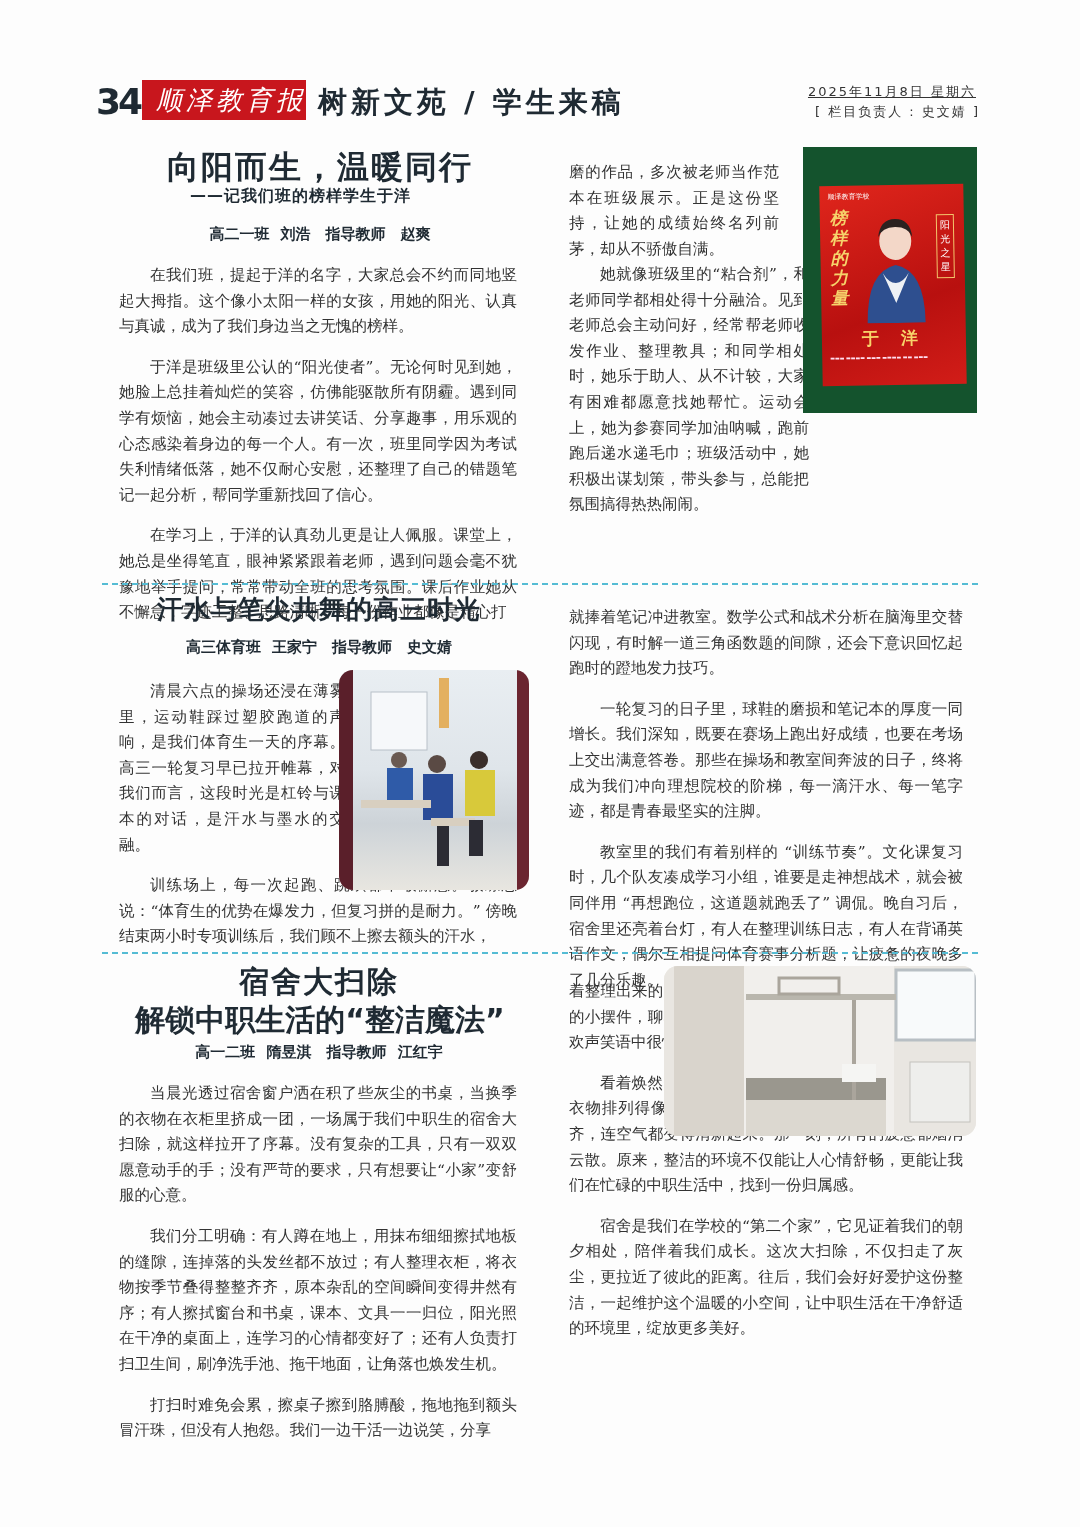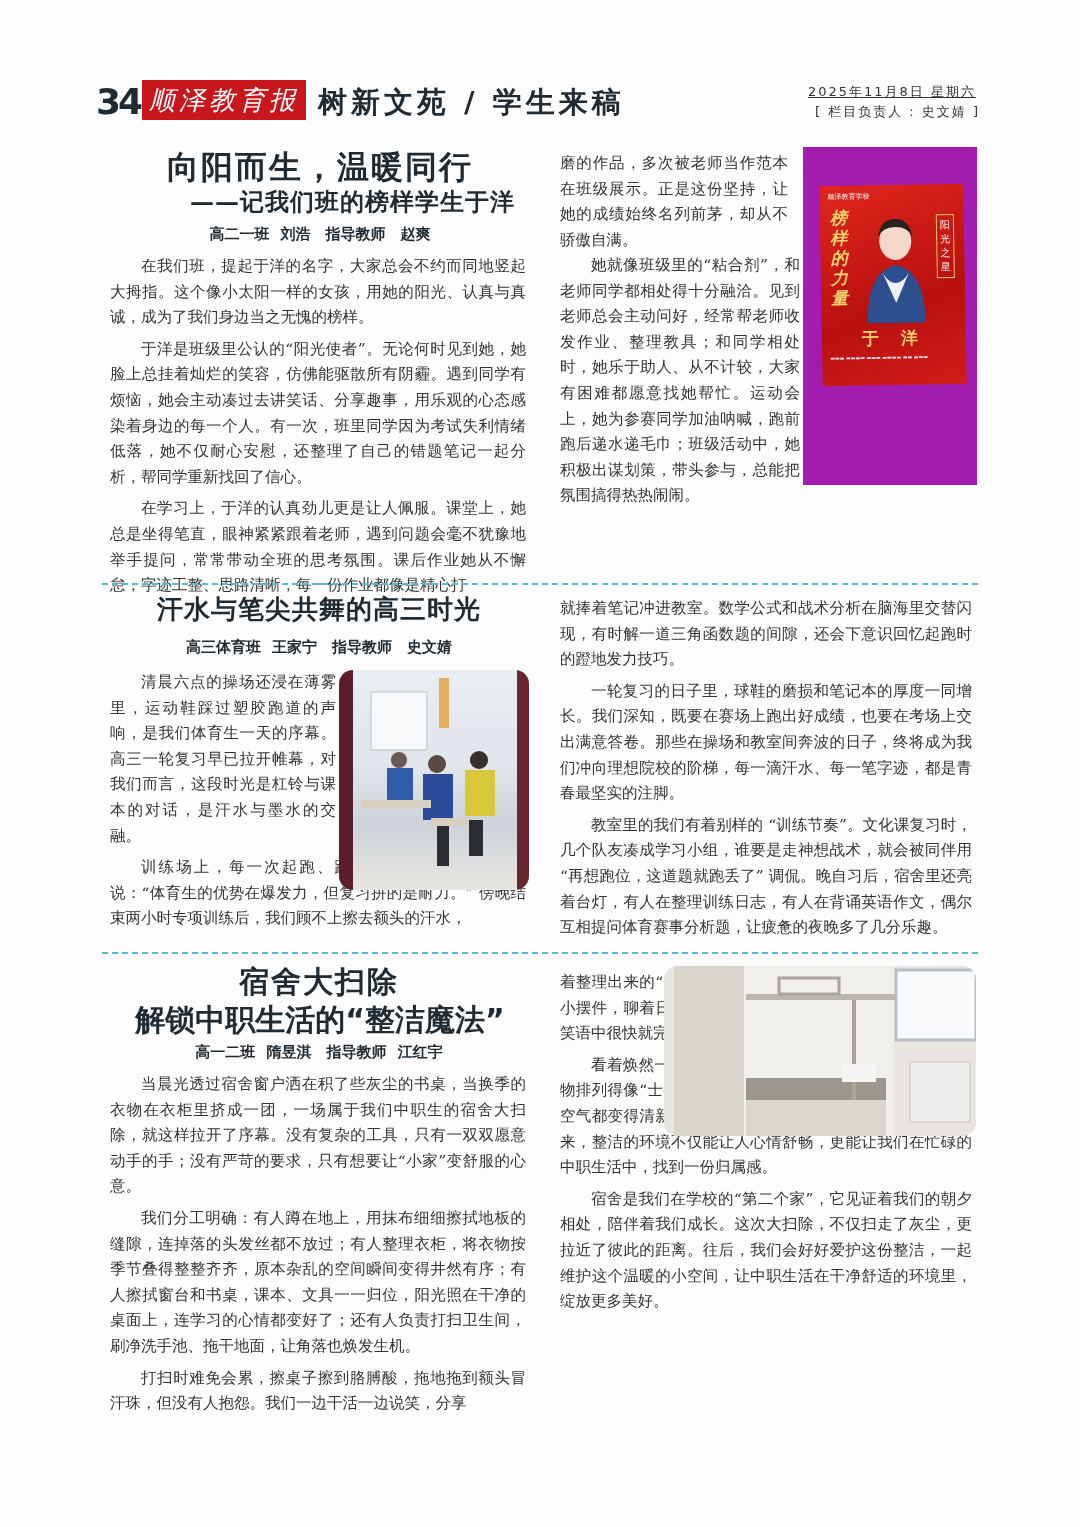--- a/index.html
+++ b/index.html
@@ -1,30 +1,30 @@
 <!DOCTYPE html>
 <html><head>
 <meta charset="utf-8">
 <style>
   html,body{margin:0;padding:0;background:#fdfdfd;}
   body{width:1080px;height:1527px;position:relative;overflow:hidden;font-family:"DejaVu Serif","Liberation Serif",serif;color:#2a2a2a;}
   .page-num{position:absolute;left:96px;top:82px;font-family:"DejaVu Sans","Liberation Sans",sans-serif;font-weight:bold;font-size:36px;letter-spacing:-3px;color:#1f2a33;line-height:40px;}
-  .masthead{position:absolute;left:142px;top:80px;width:164px;height:40px;background:#c8161d;color:#fff;font-family:"DejaVu Serif",serif;font-size:26px;line-height:40px;text-align:center;letter-spacing:4px;font-style:italic;}
+  .masthead{position:absolute;left:142px;top:80px;width:164px;height:40px;background:#c8161d;color:#fff;font-family:"DejaVu Serif",serif;font-size:26px;line-height:40px;text-align:right;letter-spacing:4px;font-style:italic;}
   .column-title{position:absolute;left:318px;top:82px;font-family:"DejaVu Sans","Liberation Sans",sans-serif;font-weight:bold;font-size:29px;letter-spacing:4px;color:#1f2a33;line-height:40px;text-align:center;}
   .date{position:absolute;right:104px;top:83px;font-family:"DejaVu Sans",sans-serif;font-size:13px;letter-spacing:2px;color:#333;text-align:right;text-decoration:underline;}
   .editor{position:absolute;right:100px;top:103px;font-family:"DejaVu Sans",sans-serif;font-size:13px;letter-spacing:2px;color:#333;}
   .headline{position:absolute;font-family:"DejaVu Sans","Liberation Sans",sans-serif;font-weight:bold;color:#1f2a33;text-align:center;}
   .subhead{position:absolute;font-family:"DejaVu Serif",serif;font-weight:bold;color:#1f2a33;}
   .byline{position:absolute;font-family:"DejaVu Sans",sans-serif;font-weight:bold;font-size:15px;color:#1f2a33;text-align:center;word-spacing:6px;}
   .body-text{position:absolute;font-size:15.5px;line-height:25.6px;color:#333;text-align:justify;}
-  .body-text p{margin:6px;text-indent:2em;}
+  .body-text p{margin:15px;text-indent:2em;}
   .body-text p.cont{text-indent:0;}
   .divider{position:absolute;left:102px;width:876px;height:0;border-top:2.5px dashed #55bcd4;}
   .photo{position:absolute;border-radius:14px;overflow:hidden;}
-  .poster-frame{position:absolute;left:803px;top:147px;width:174px;height:338px;background:#a21caf;}
+  .poster-frame{position:absolute;left:803px;top:147px;width:174px;height:266px;background:#14532d;}
   .poster{position:absolute;left:18px;top:38px;width:144px;height:200px;background:linear-gradient(160deg,#e0261c,#b8100f 60%,#d21d18);transform:rotate(-1deg);}
   .poster-logo{position:absolute;left:8px;top:6px;font-size:7px;color:#fff;font-family:"DejaVu Sans",sans-serif;}
   .poster-title{position:absolute;left:10px;top:22px;width:20px;font-family:"DejaVu Sans",sans-serif;font-weight:bold;font-style:italic;font-size:17px;line-height:20px;color:#f6d36b;}
   .poster-side{position:absolute;right:10px;top:30px;width:14px;font-size:10px;line-height:14px;color:#fff;border:1px solid #f3c56b;padding:3px 1px;text-align:center;font-family:"DejaVu Sans",sans-serif;}
   .poster-face{position:absolute;left:44px;top:28px;width:62px;height:110px;}
   .poster-name{position:absolute;left:0;width:100%;top:142px;text-align:center;font-family:"DejaVu Sans",sans-serif;font-weight:bold;font-size:17px;color:#f8d36a;letter-spacing:8px;}
   .poster-caption{position:absolute;left:8px;right:8px;top:168px;font-size:5px;line-height:8px;color:#fde;font-family:"DejaVu Sans",sans-serif;}
 </style>
 </head>
 <body>
@@ -32,21 +32,21 @@
 <div>
   <div class="page-num">34</div>
   <div class="masthead">顺泽教育报</div>
   <div class="column-title">树新文苑 / 学生来稿</div>
   <div class="date">2025年11月8日  星期六</div>
   <div class="editor">[ 栏目负责人 : 史文婧 ]</div>
 </div>
 
 <div>
   <div class="headline" style="left:110px;top:146px;width:420px;font-size:32px;letter-spacing:2px;">向阳而生，温暖同行</div>
-  <div class="subhead" style="left:190px;top:186px;font-size:24px;letter-spacing:1px;">——记我们班的榜样学生于洋</div>
+  <div class="subhead" style="left:190px;top:186px;font-size:16px;letter-spacing:1px;">——记我们班的榜样学生于洋</div>
   <div class="byline" style="left:110px;top:225px;width:420px;">高二一班 刘浩　指导教师　赵爽</div>
 
   <div class="body-text" style="left:104px;top:248px;width:428px;">
     <p>在我们班，提起于洋的名字，大家总会不约而同地竖起大拇指。这个像小太阳一样的女孩，用她的阳光、认真与真诚，成为了我们身边当之无愧的榜样。</p>
     <p>于洋是班级里公认的“阳光使者”。无论何时见到她，她脸上总挂着灿烂的笑容，仿佛能驱散所有阴霾。遇到同学有烦恼，她会主动凑过去讲笑话、分享趣事，用乐观的心态感染着身边的每一个人。有一次，班里同学因为考试失利情绪低落，她不仅耐心安慰，还整理了自己的错题笔记一起分析，帮同学重新找回了信心。</p>
     <p>在学习上，于洋的认真劲儿更是让人佩服。课堂上，她总是坐得笔直，眼神紧紧跟着老师，遇到问题会毫不犹豫地举手提问，常常带动全班的思考氛围。课后作业她从不懈怠，字迹工整、思路清晰，每一份作业都像是精心打</p>
   </div>
 
   <div class="body-text" style="left:554px;top:145px;width:240px;">
     <p class="cont">磨的作品，多次被老师当作范本在班级展示。正是这份坚持，让她的成绩始终名列前茅，却从不骄傲自满。</p>

